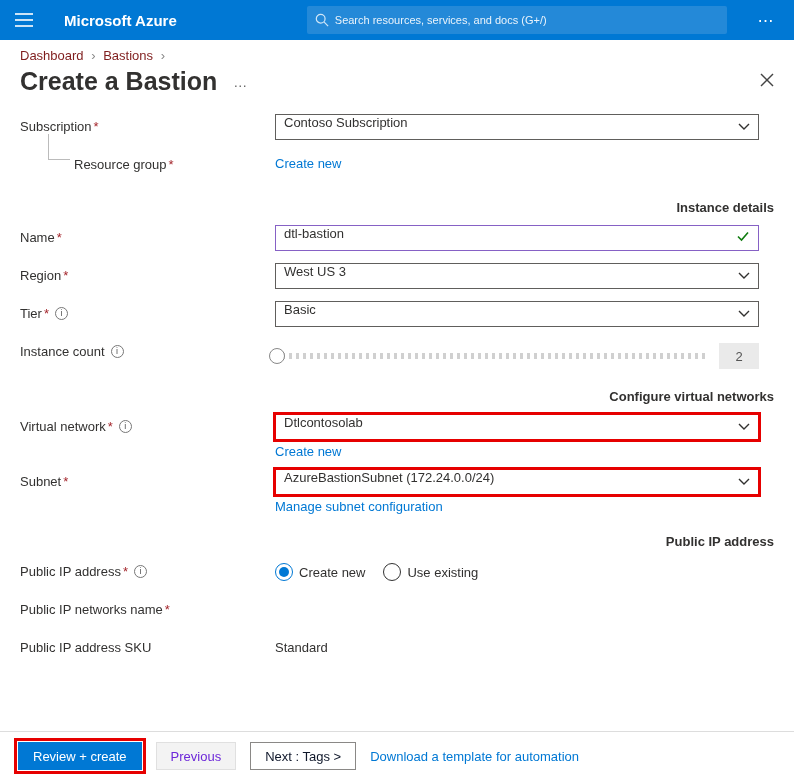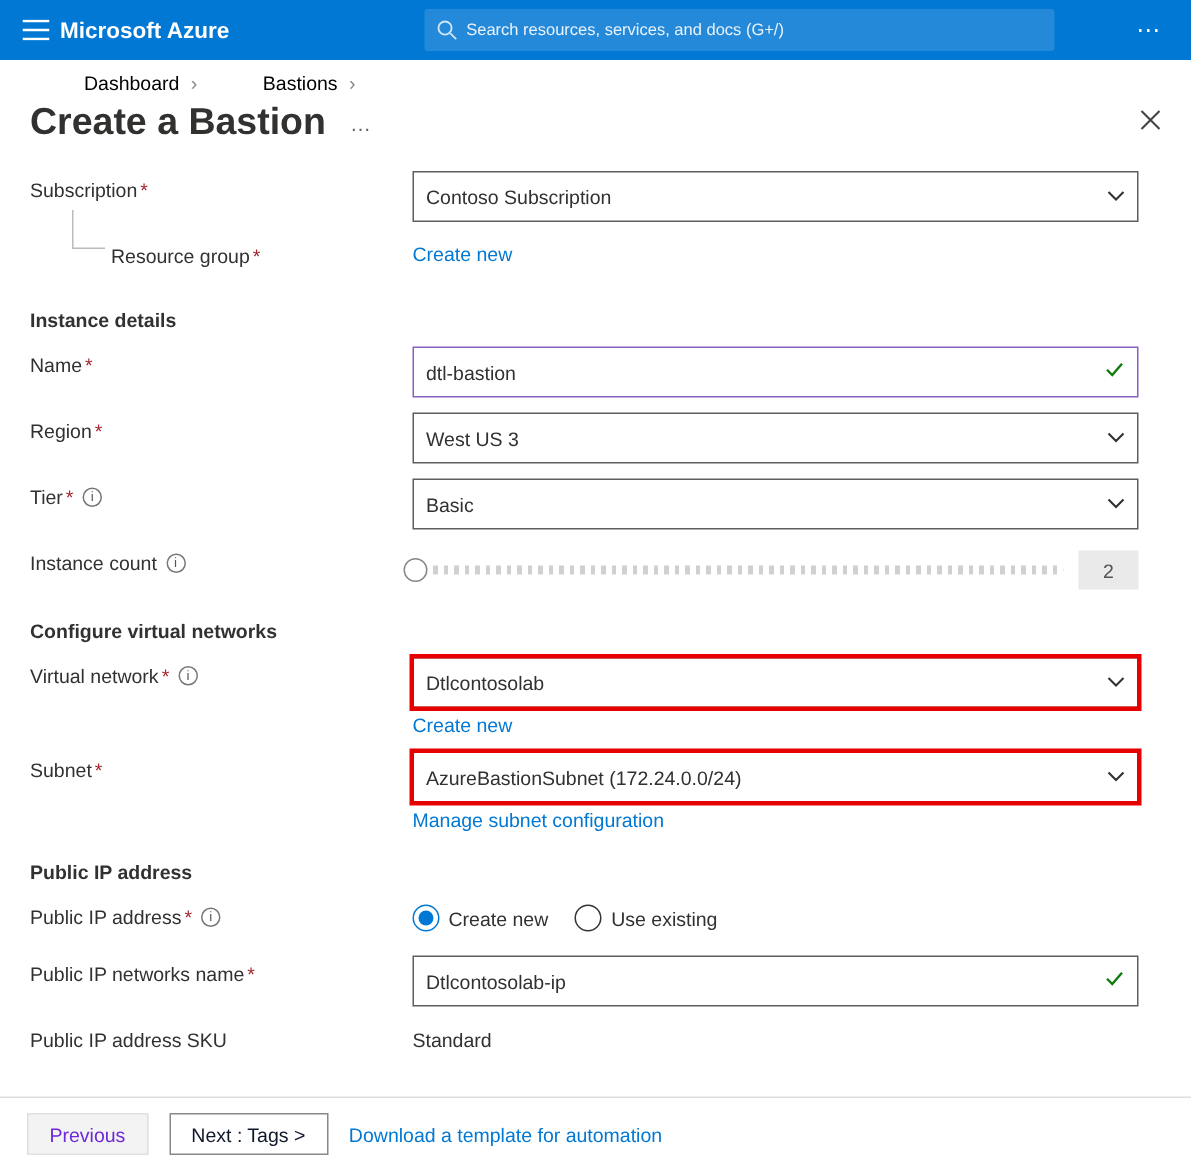--- a/index.html
+++ b/index.html
@@ -1,52 +1,52 @@
 <!DOCTYPE html>
 <html><head>
 <meta charset="utf-8">
 <style>
   * { box-sizing: border-box; margin: 0; padding: 0; font-family: "Segoe UI", Arial, sans-serif; }
   body { width: 794px; height: 780px; background: #fff; font-size: 13px; color: #323130; overflow: hidden; position: relative; }
 
   
   .topbar { background: #0078d4; height: 40px; display: flex; align-items: center; padding: 0 8px; color: #fff; }
   .hamburger { width: 32px; height: 32px; display: flex; align-items: center; justify-content: center; cursor: pointer; }
-  .brand { font-weight: 600; font-size: 15px; margin-left: 0; margin-right: 40px;}
+  .brand { font-weight: 600; font-size: 15px; margin-left: 24px; margin-right: 40px;}
   .searchbox { flex: 0 0 420px; margin-left: 90px; height: 28px; background: #2489d8; border-radius: 2px; display: flex; align-items: center; padding: 0 8px; color: #d0e6f7; font-size: 13px; }
   .searchbox svg { margin-right: 6px; flex-shrink: 0; }
   .searchbox input { background: transparent; border: none; outline: none; color: #ffffff; width: 100%; font-size: 11px; }
   .searchbox input::placeholder { color: #eaf3fb; }
   .topbar-more { margin-left: auto; width: 40px; text-align: center; color:#fff; font-size:16px; letter-spacing:1px;}
 
   
   .breadcrumb { padding: 8px 20px 4px 20px; font-size: 13px; }
-  .breadcrumb a { color: #000000; text-decoration: none; margin-left: 36px; }
+  .breadcrumb a { color: #7f1d1d; text-decoration: none; }
   .breadcrumb .sep { color: #888; margin: 0 4px; }
 
   
   .titlerow { display: flex; align-items: center; padding: 0 20px 8px 20px; }
   .titlerow h1 { font-size: 25px; font-weight: 600; margin-right: 12px; }
   .titlerow .more { color: #666; font-size: 14px; margin-left: 4px; letter-spacing:1px;}
   .titlerow .close { margin-left: auto; font-size: 18px; color: #444; cursor: pointer; }
 
   
   .form { padding: 10px 20px 0px 20px; }
-  .section-title { font-weight: 600; font-size: 13px; margin-top: 20px; margin-bottom: 10px; }
+  .section-title { font-weight: 600; font-size: 13px; margin-top: 20px; margin-bottom: 10px; text-align: right; }
   .row { display: flex; align-items: flex-start; margin-bottom: 10px; min-height:28px;}
   .label-col { width: 255px; padding-top: 5px; display: flex; align-items: center; font-size:13px; }
   .label-col.indent { padding-left: 54px; position:relative;}
   .indent-line { position:absolute; left:28px; top:-18px; width:22px; height:26px; border-left:1px solid #bbb; border-bottom:1px solid #bbb;}
   .req { color: #a4262c; margin-left: 2px; }
   .info-icon { width: 13px; height: 13px; border: 1px solid #777; border-radius: 50%; display: inline-flex; align-items: center; justify-content: center; font-size: 9px; color: #555; margin-left: 6px; cursor: help; line-height:1; }
 
   .ctrl-col { flex: 1; max-width: 484px; }
   .select, .input {
     width: 100%; height: 26px; border: 1px solid #605e5c; background: #fff;
-    display: flex; align-items: center; padding: 16px 8px; font-size: 13px; position: relative;
+    display: flex; padding: 0 8px; font-size: 13px; position: relative;
   }
   .select.purple, .input.purple { border-color: #8661c5; }
   .select.highlight { outline: 3px solid #e60000; outline-offset:-1px;}
   .select .chev { position: absolute; right: 8px; top: 50%; transform: translateY(-50%); }
   .chev svg { display:block; }
   .check-icon { position: absolute; right: 8px; top: 50%; transform: translateY(-50%); color: #107c10; }
   .link { color: #0078d4; font-size: 13px; text-decoration: none; display: inline-block; margin-top: 4px; cursor:pointer;}
   .radio-group { display: flex; gap: 18px; padding-top:4px;}
   .radio-opt { display:flex; align-items:center; gap:6px; font-size:13px;}
   .radio { width:18px; height:18px; border-radius:50%; border:1px solid #333; display:inline-flex; align-items:center; justify-content:center;}
@@ -269,38 +269,31 @@
         </label>
       </div>
     </div>
   </div>
 
   <div class="row">
     <div class="label-col">
       <span>Public IP networks name</span>
         <span class="req">*</span>
     </div>
-    <div class="ctrl-col">
-      <div class="input">
-        <span>Dtlcontosolab-ip</span>
-        <span class="check-icon"><svg width="14" height="14" viewBox="0 0 14 14">
-              <path d="M2 7 L5.5 10.5 L12 3" fill="none" stroke="#107c10" stroke-width="1.6"></path>
-            </svg></span>
-      </div>
-    </div>
   </div>
 
   <div class="row">
     <div class="label-col">
       <span>Public IP address SKU</span>
     </div>
     <div class="ctrl-col">
       <div class="static-val">Standard</div>
     </div>
   </div>
 
 </div>
 
 <div class="footer">
+  <button class="btn primary hl">Review + create</button>
   <button class="btn disabled">Previous</button>
   <button class="btn outline">Next : Tags &gt;</button>
   <a class="link">Download a template for automation</a>
 </div>
 
 </body></html>

